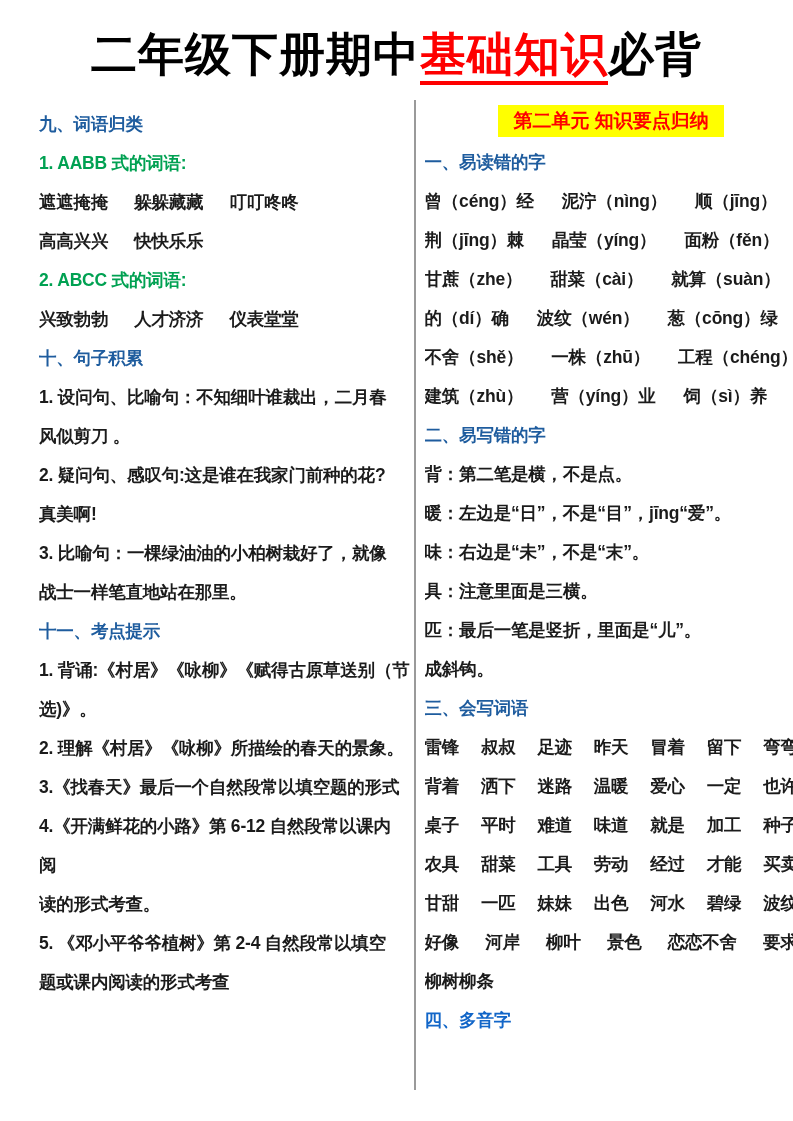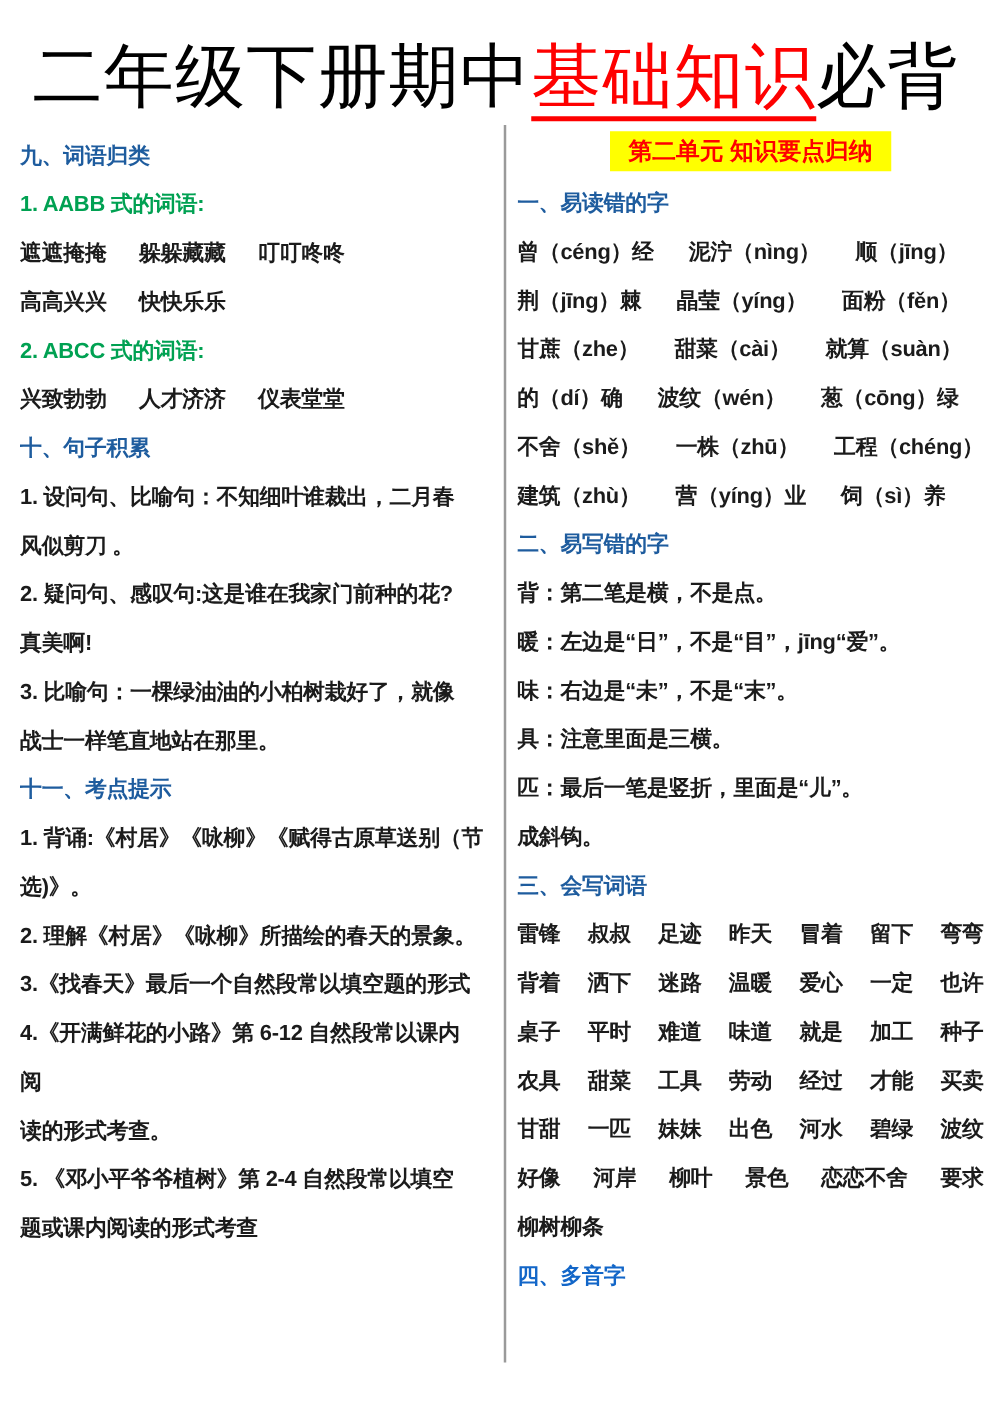--- a/index.html
+++ b/index.html
@@ -1,27 +1,27 @@
 <!DOCTYPE html>
 <html style="--heading_blue: #1e5c9e; --heading_blue_bright: #1266c8; --green: #00a152; --red: #fe0000; --yellow: #ffff00; --ink: #1b1b1b; --divider: #9a9a9a;"><head>
 <meta charset="utf-8">
 <style>
   * { margin:0; padding:0; box-sizing:border-box; }
   html,body { width:793px; height:1121px; background:#ffffff; overflow:hidden;
     font-family:"Liberation Sans","DejaVu Sans",sans-serif; color:var(--ink,#1b1b1b); }
 
   .title { text-align:center; padding-top:24px; height:100px;
-    font-size:56px; font-weight:400; letter-spacing:1px; color:#000;
+    font-size:46px; font-weight:700; letter-spacing:1px; color:#000;
     white-space:nowrap; }
   .title .hl { color:var(--red,#fe0000); border-bottom:4px solid var(--red,#fe0000);
     padding-bottom:1px; }
 
   .columns { display:flex; height:990px; }
   .col-left { width:454px; border-right:2px solid var(--divider,#9a9a9a);
-    padding:4px 4px 0 16px; }
+    padding:4px 4px 0 39px; }
   .col-right { width:394px; padding:0 6px 0 9px; }
 
   .l-line, .r-line { height:39px; display:flex; align-items:center;
     font-size:17.5px; font-weight:700; letter-spacing:-0.2px;
     white-space:nowrap; overflow:hidden; }
   .h  { color:var(--heading_blue,#1e5c9e); }
   .h-bright { color:var(--heading_blue_bright,#1266c8); }
   .sub { color:var(--green,#00a152); }
 
   .gaprow { gap:26px; }

